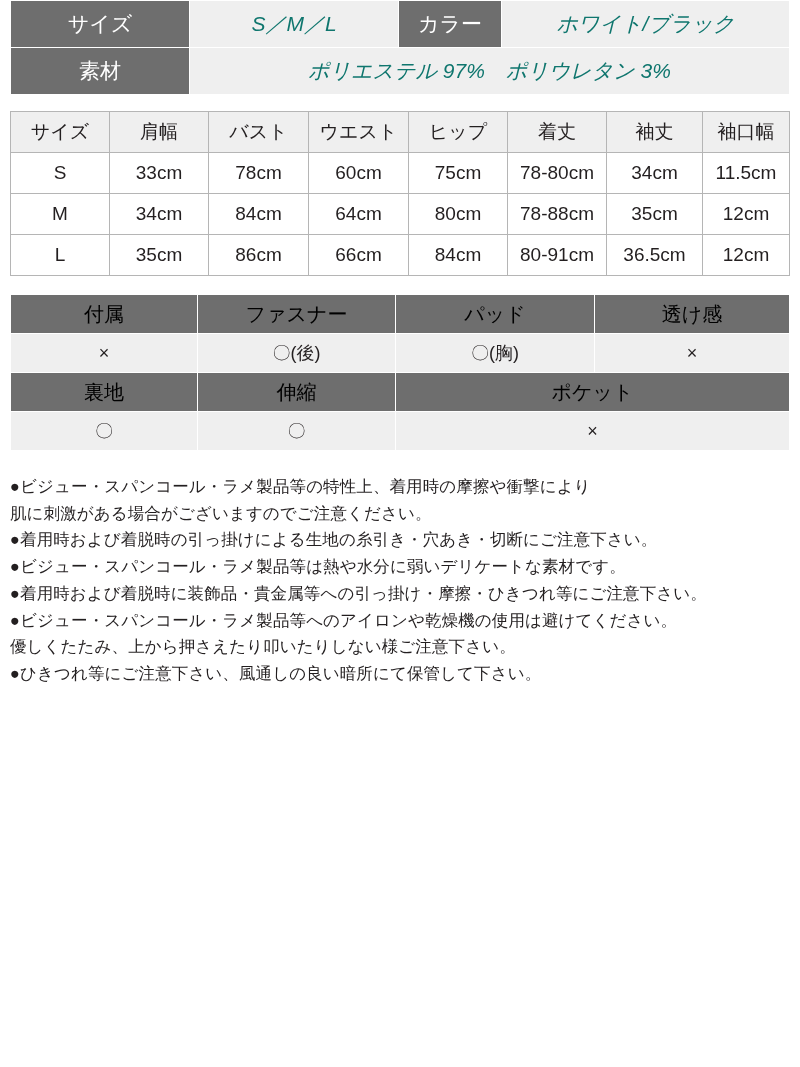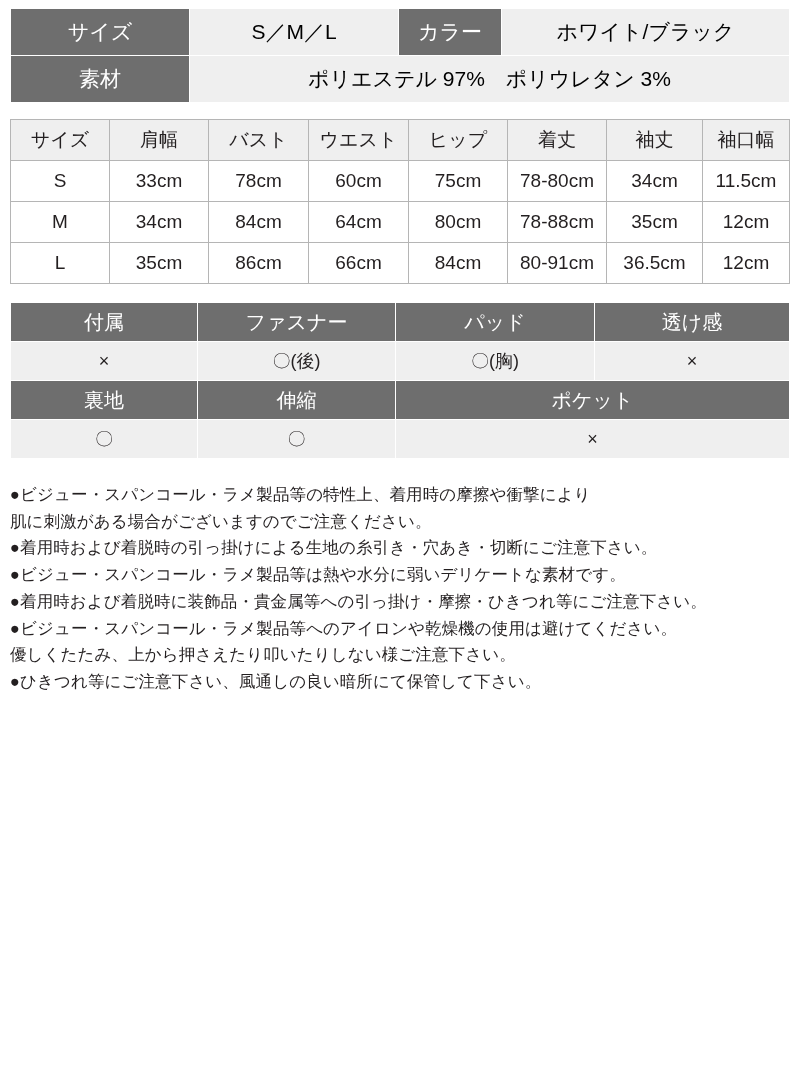--- a/index.html
+++ b/index.html
@@ -12,21 +12,21 @@
     height: 1067px;
     font-family: "Liberation Sans", sans-serif;
     color: #231f20;
     -webkit-font-smoothing: antialiased;
   }
   .page {
     width: 800px;
     height: 1067px;
     position: relative;
     box-sizing: border-box;
-    padding: 8px 10px 0 10px;
+    padding: 0 10px 0 10px;
   }
   table {
     border-collapse: collapse;
     width: 780px;
     table-layout: fixed;
   }
   td, th {
     border: 1px solid #ffffff;
     text-align: center;
     font-weight: normal;
@@ -37,21 +37,22 @@
     height: 46px;
     font-size: 21px;
   }
   .spec-table .hcell {
     background: #6e6e6e;
     color: #ffffff;
     font-size: 21px;
   }
   .spec-table .vcell {
     background: #efefef;
-    color: #000000;
+    color: #0f766e;
+    font-style: italic;
   }
   
   .size-table {
     margin-top: 16px;
   }
   .size-table td {
     height: 40px;
     font-size: 19px;
     border: 1px solid #b5b5b5;
     background: #ffffff;
@@ -64,21 +65,21 @@
   
   .detail-table {
     margin-top: 18px;
   }
   .detail-table td {
     height: 38px;
     font-size: 20px;
   }
   .detail-table .hcell {
     background: #6e6e6e;
-    color: #ffffff;
+    color: #000000;
   }
   .detail-table .vcell {
     background: #efefef;
     color: #231f20;
     font-size: 18px;
   }
   
   .notes {
     margin-top: 22px;
     font-size: 16.5px;

